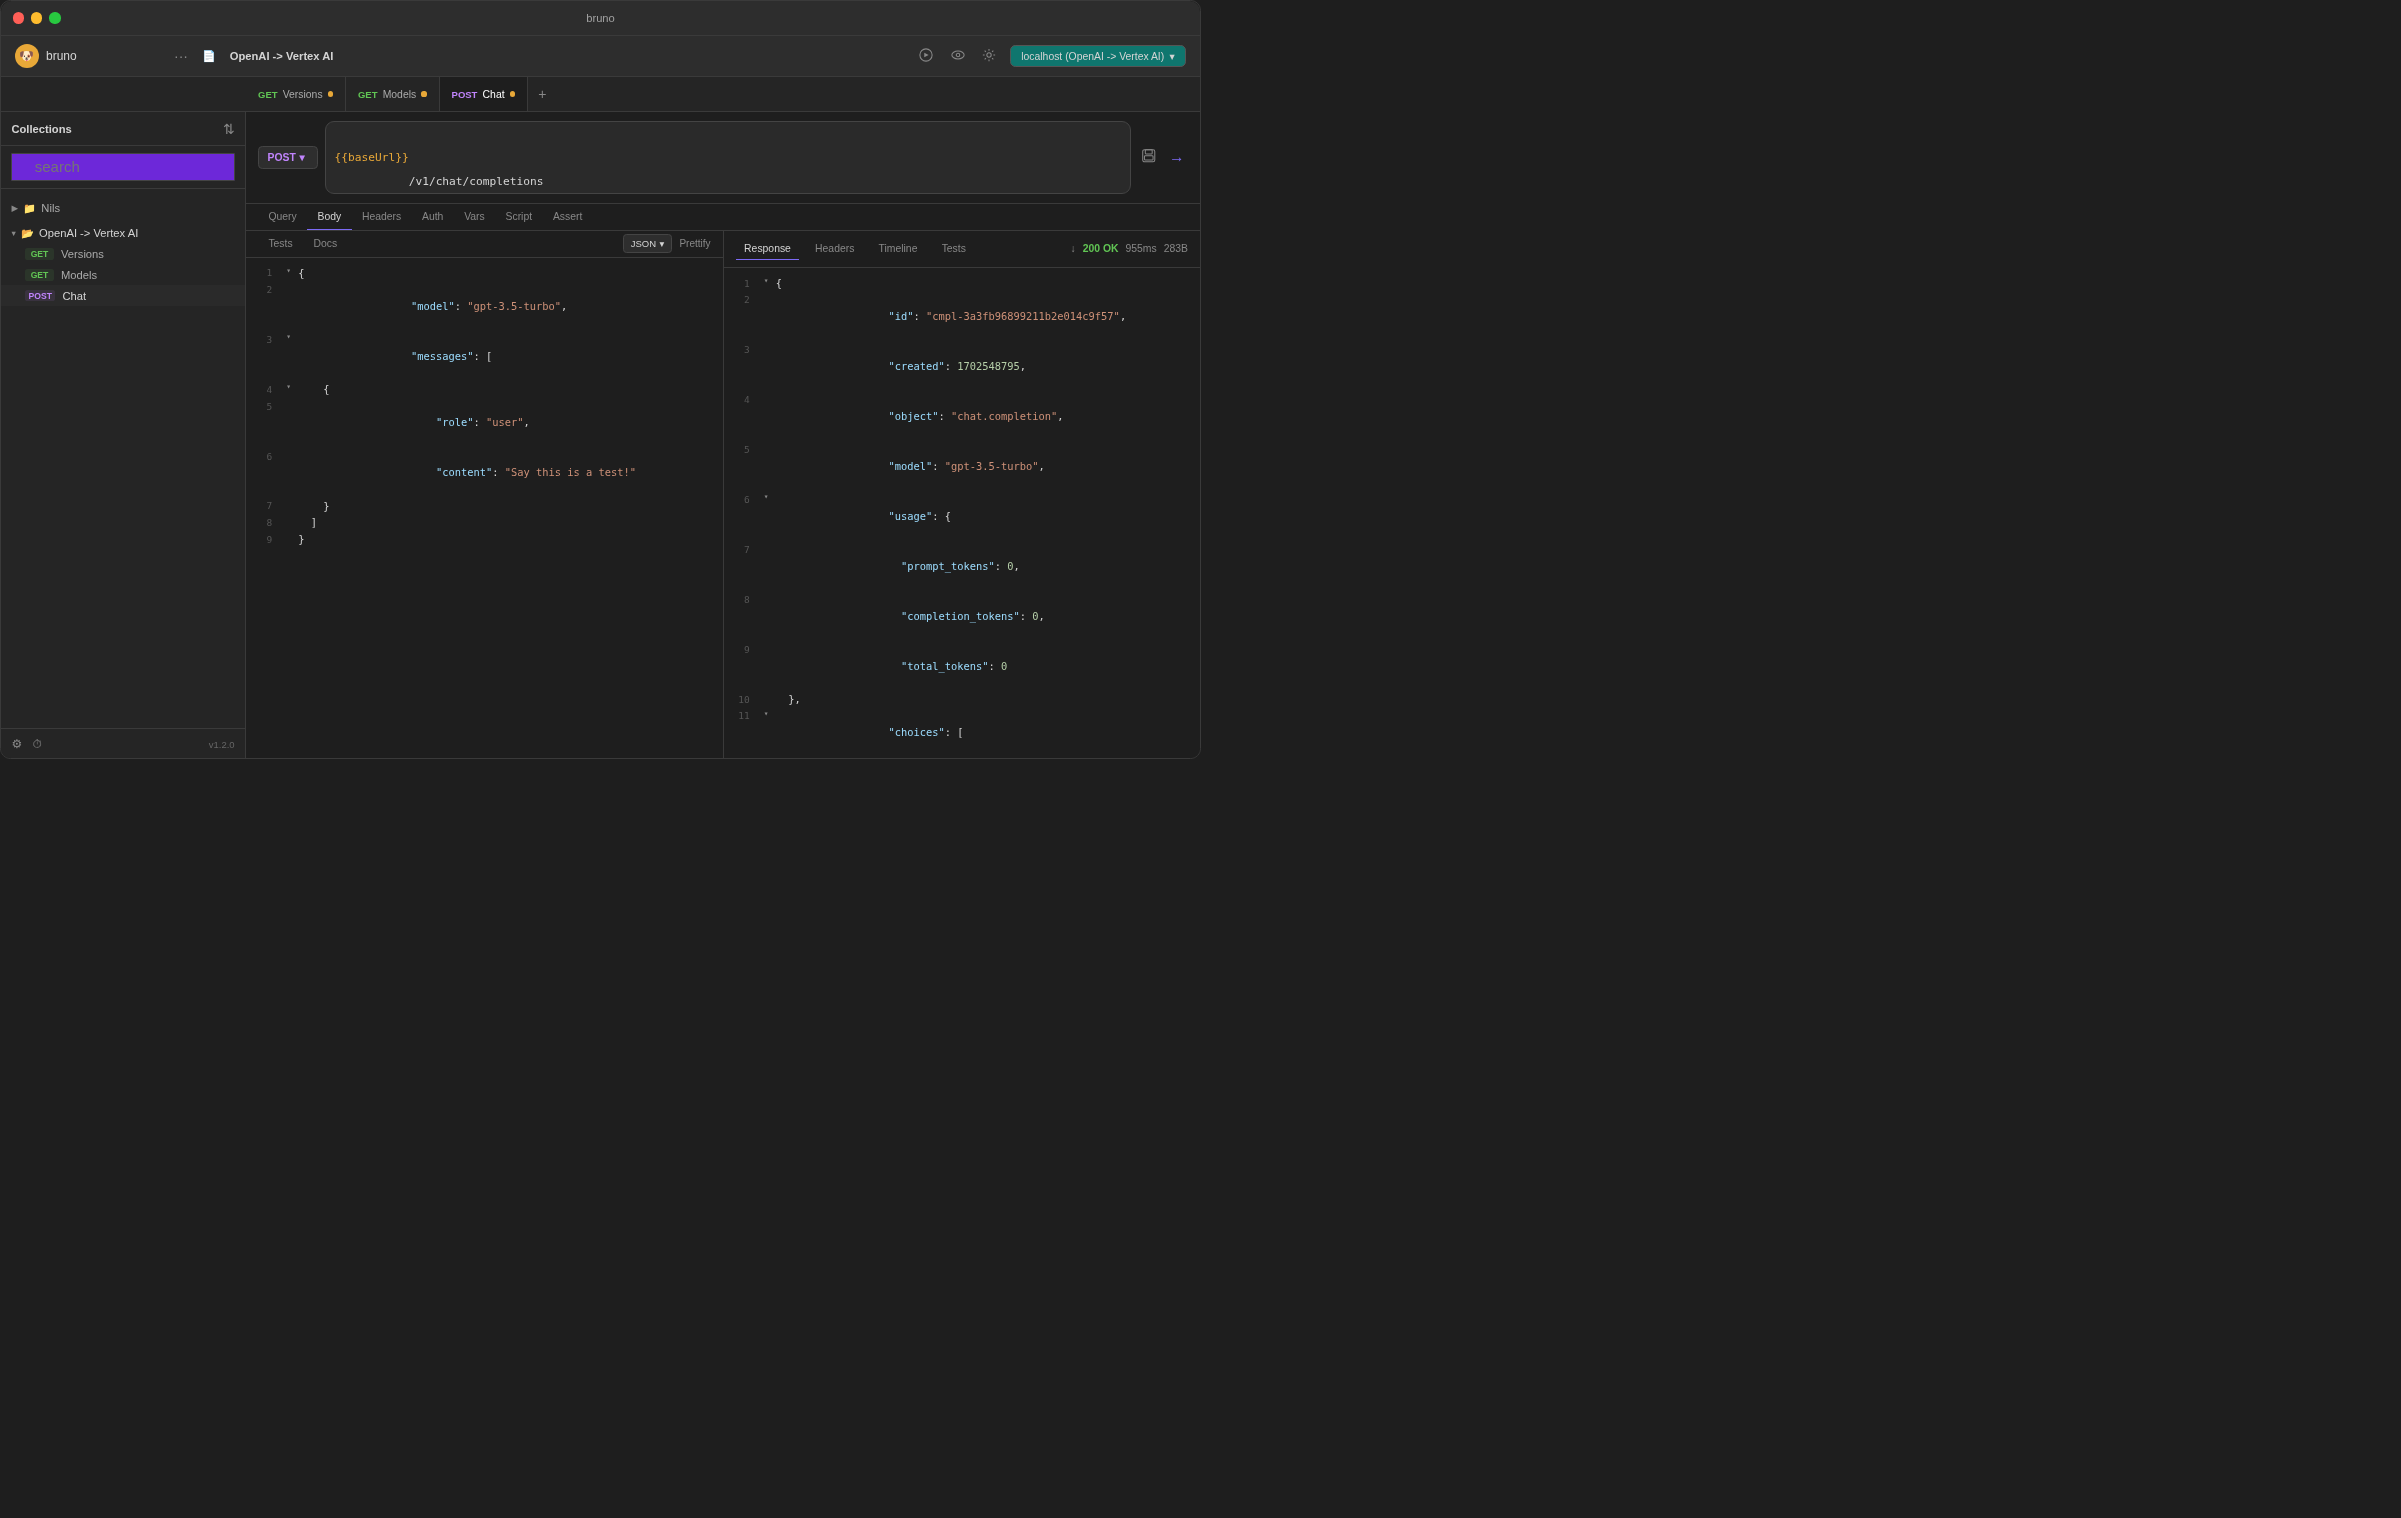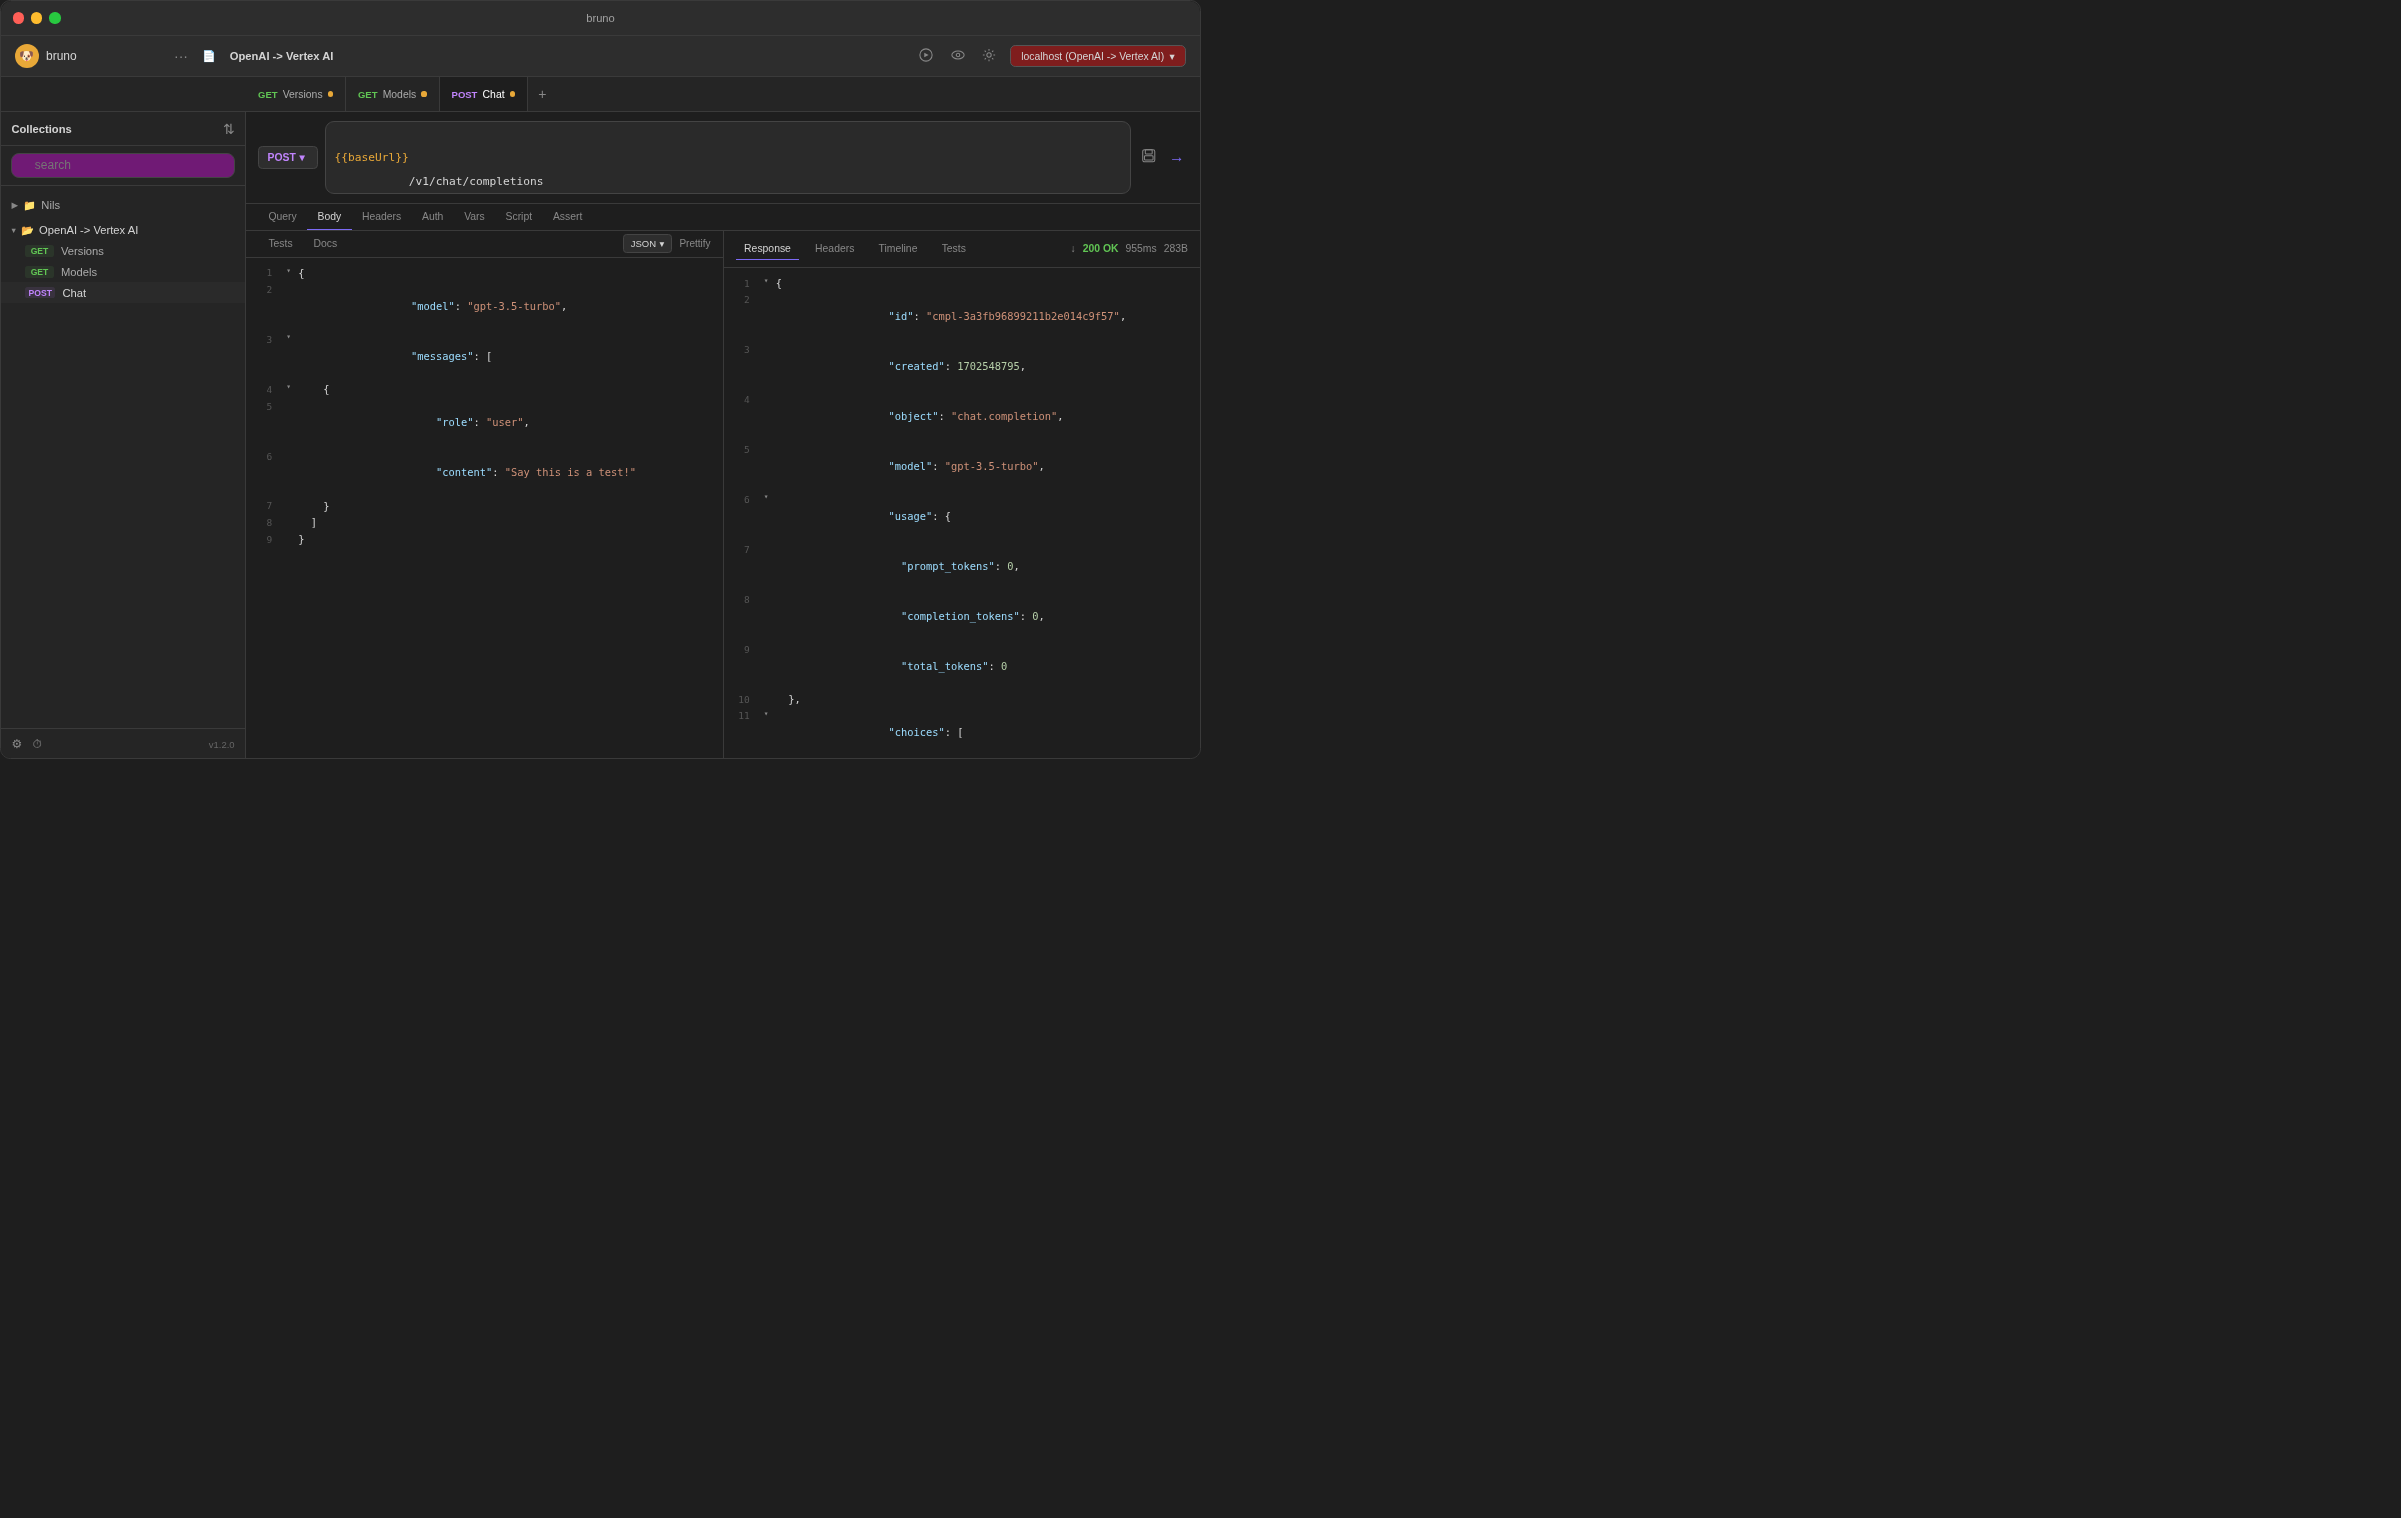--- a/index.html
+++ b/index.html
@@ -101,21 +101,21 @@
       align-items: center;
       gap: 10.4px;
     }
     .icon-btn {
       color: #888;
       cursor: pointer;
       font-size: 14px;
       padding: 3.5px;
     }
     .env-dropdown {
-      background: #7f1d1d;
+      background: #0f766e;
       border: 0.9px solid #555;
       border-radius: 5.2px;
       padding: 4.3px 10.4px;
       font-size: 10.4px;
       color: #d4d4d4;
       cursor: pointer;
       display: flex;
       align-items: center;
       gap: 5.2px;
       justify-content: center;
@@ -197,25 +197,25 @@
     .sidebar-sort-btn {
       color: #888;
       cursor: pointer;
     }
     .search-bar {
       padding: 7px 10.4px;
       border-bottom: 0.9px solid #3a3a3a;
     }
     .search-input {
       width: 100%;
-      background: #701a75;
+      background: #6d28d9;
       border: 0.9px solid #444;
-      border-radius: 8px;
+      border-radius: 1px;
       padding: 4.3px 7px 4.3px 22.4px;
-      font-size: 12px;
+      font-size: 15px;
       color: #d4d4d4;
       outline: none;
       position: relative;
     }
     .search-wrapper {
       position: relative;
     }
     .search-icon-inner {
       position: absolute;
       left: 7px;

